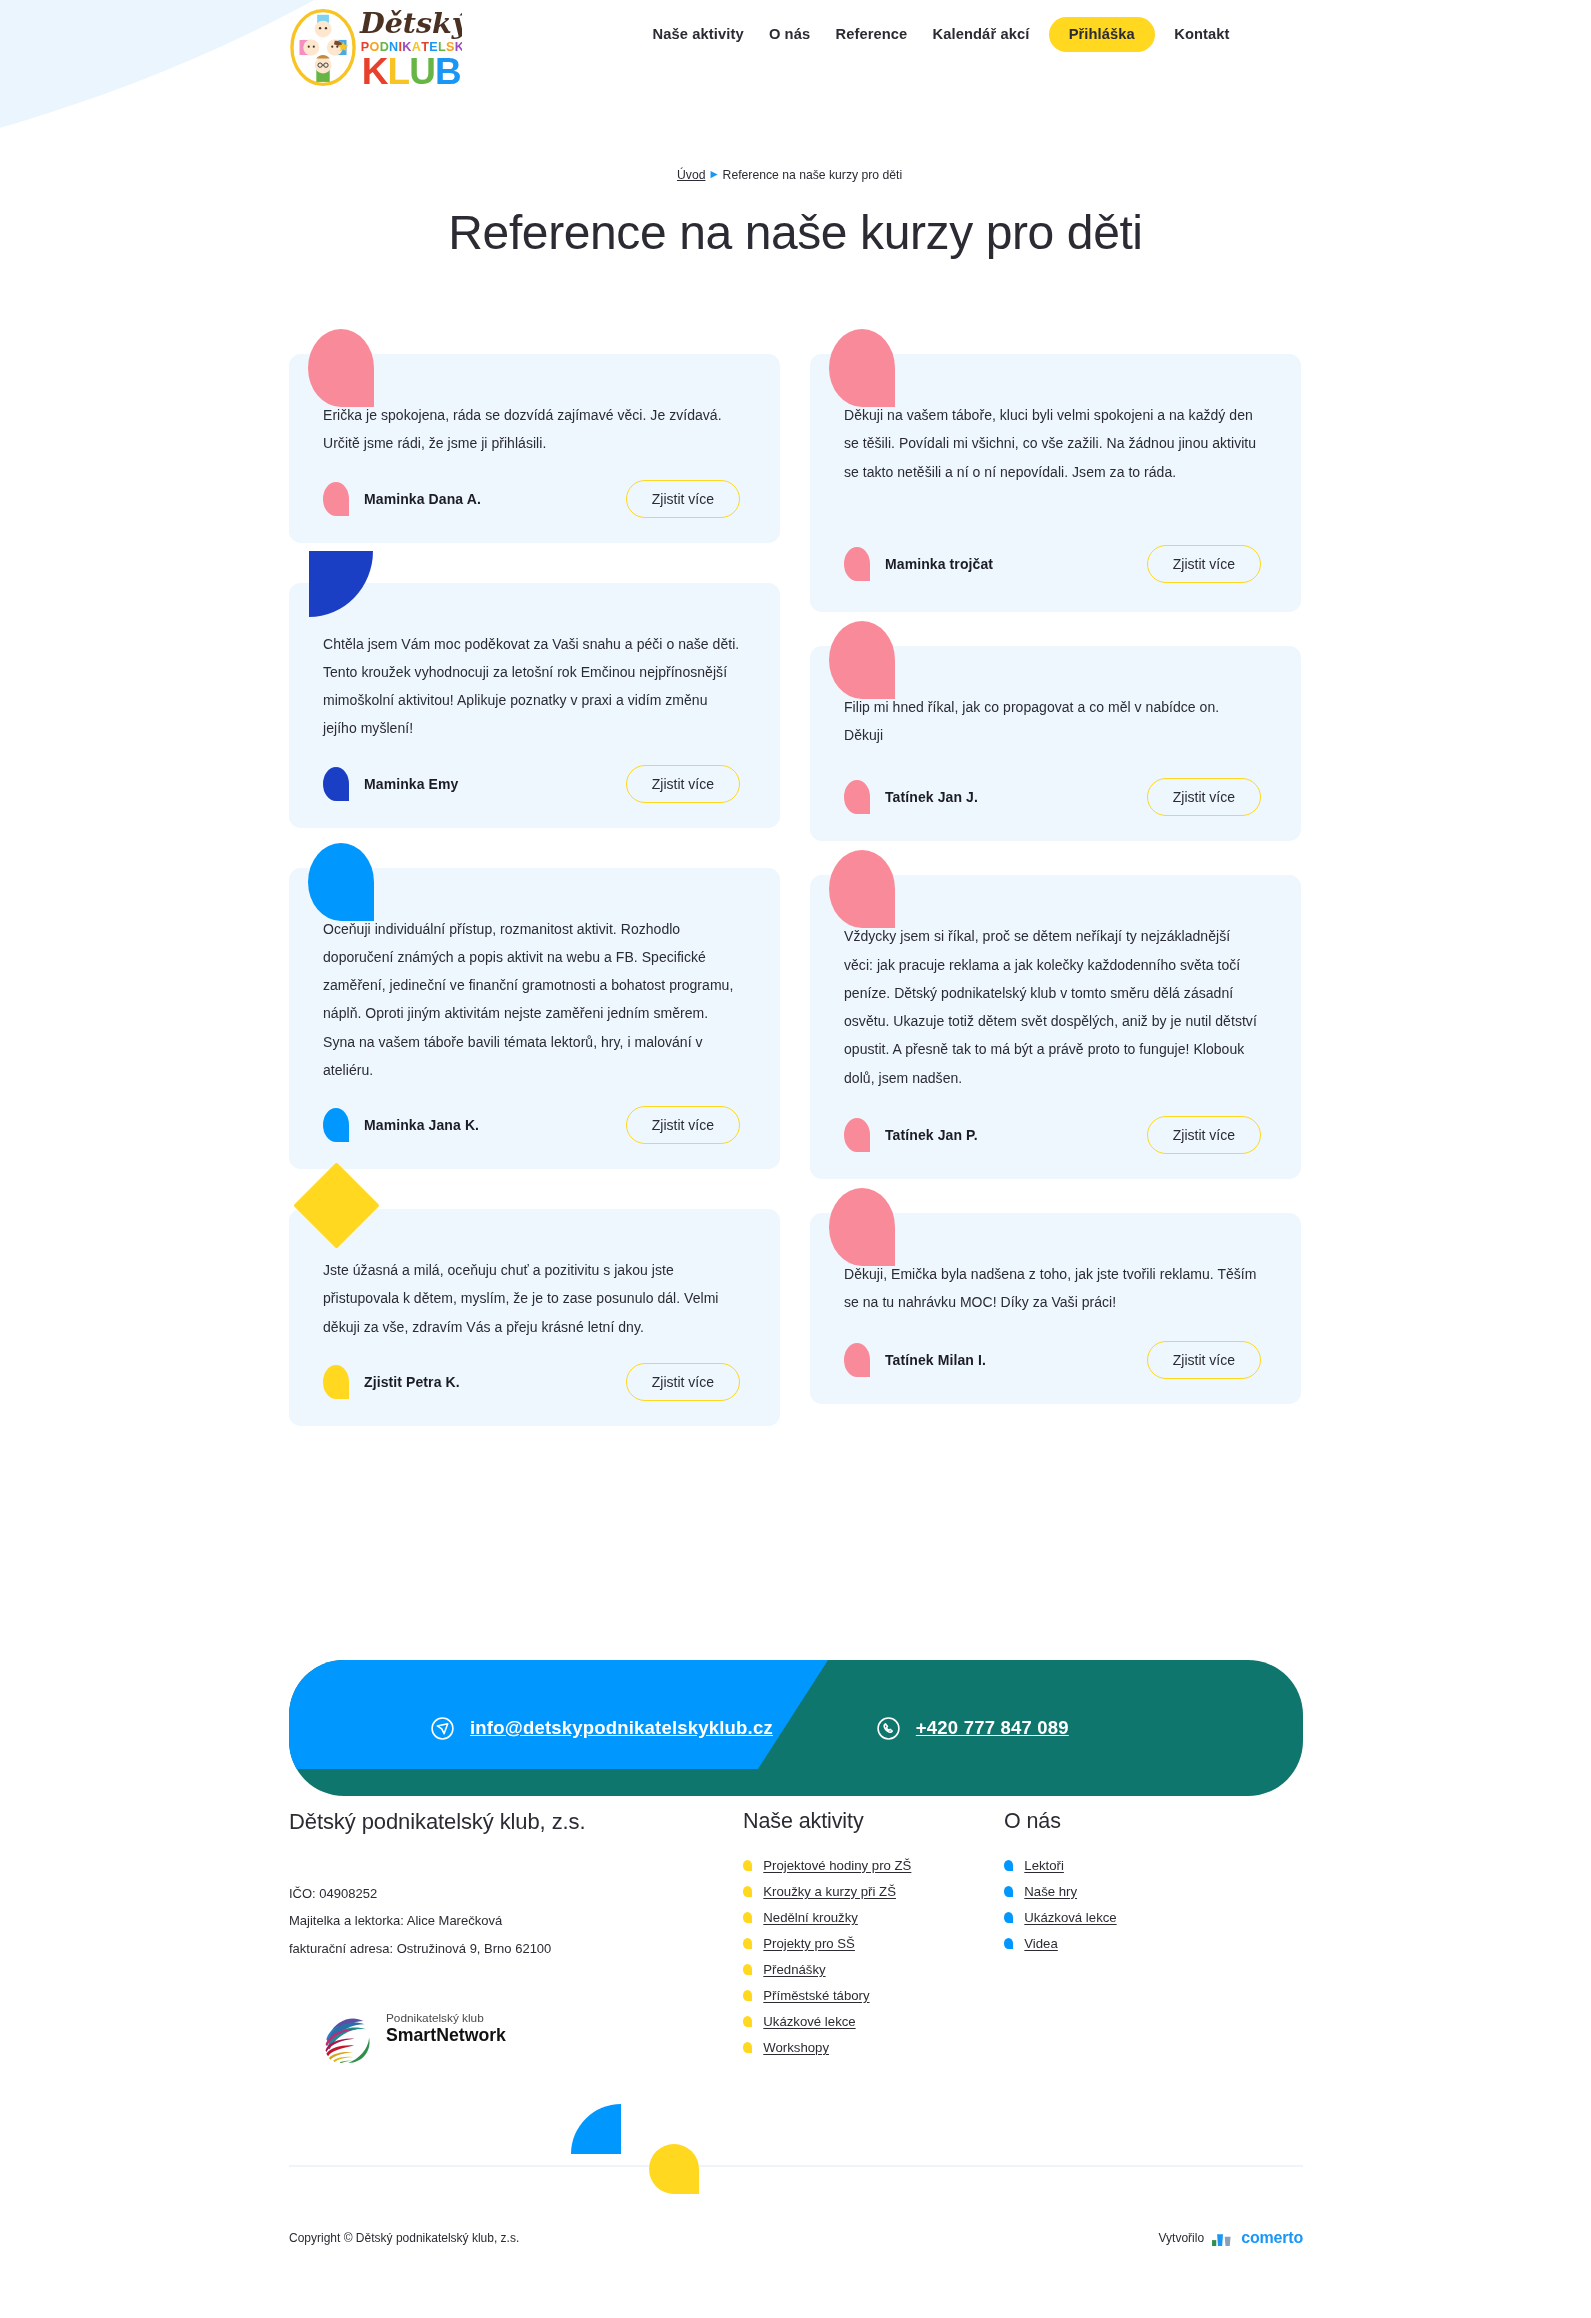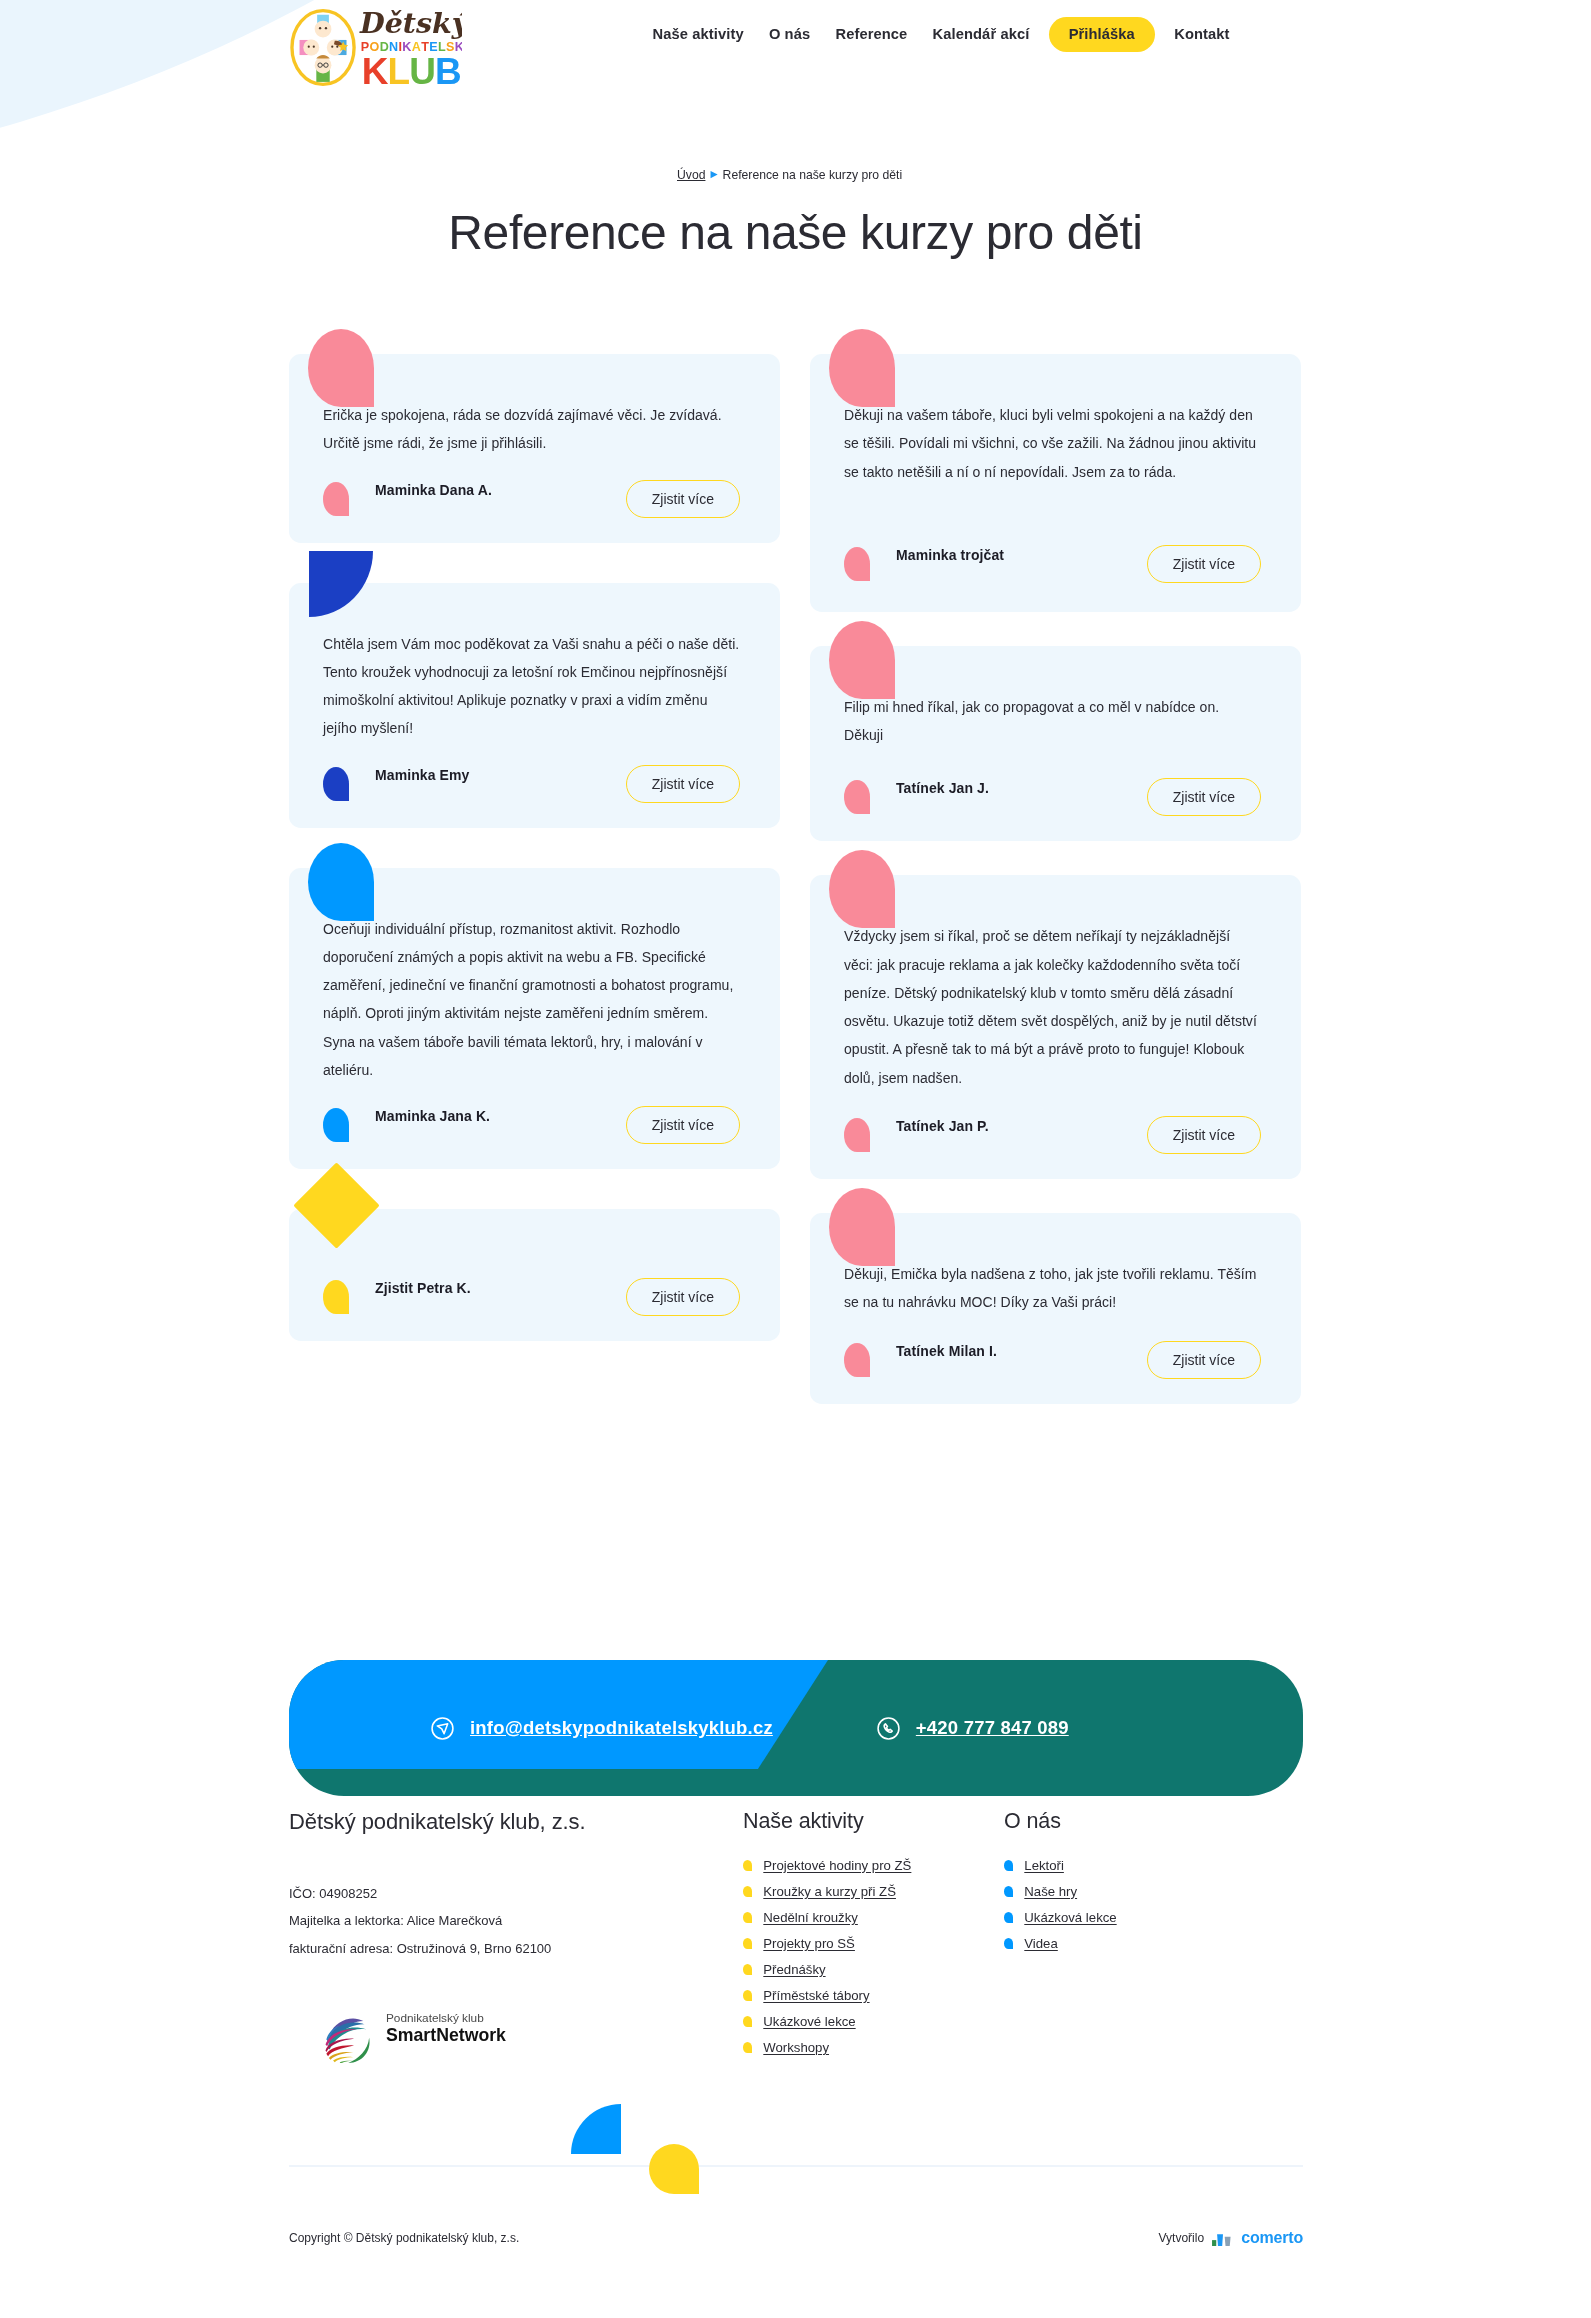--- a/index.html
+++ b/index.html
@@ -85,21 +85,21 @@
   }
   .card-text {
     font-size: 14px; line-height: 2.02; color: #2b2b33;
     letter-spacing: 0.04px;
   }
   .card-foot {
     margin-top: 22px;
     display: flex; align-items: center; justify-content: space-between;
   }
   .author {
-    display: flex; align-items: flex-start; gap: 26px;
+    display: flex; align-items: center; gap: 15px;
   }
   .author-name {
     font-size: 14px; font-weight: 700; color: #1c1c26; letter-spacing: 0.1px;
   }
 
   
   .blob-sm {
     width: 26px; height: 34px; flex: none;
     border-radius: 50% 50% 0 50%;
   }
@@ -302,20 +302,21 @@
           <div class="author">
             <span class="blob-sm" style="background:#0098ff"></span>
             <span class="author-name">Maminka Jana K.</span>
           </div>
           <button class="btn">Zjistit více</button>
         </div>
       </article>
 
       <article class="card">
         <span class="blob-lg shape-diamond" style="background:#ffd81f;left:17px;top:-34px;width:61px;height:61px"></span>
+        <p class="card-text">Jste úžasná a milá, oceňuju chuť a pozitivitu s jakou jste přistupovala k dětem, myslím, že je to zase posunulo dál. Velmi děkuji za vše, zdravím Vás a přeju krásné letní dny.</p>
         <div class="card-foot">
           <div class="author">
             <span class="blob-sm" style="background:#ffd81f"></span>
             <span class="author-name">Zjistit Petra K.</span>
           </div>
           <button class="btn">Zjistit více</button>
         </div>
       </article>
     </div>
 

